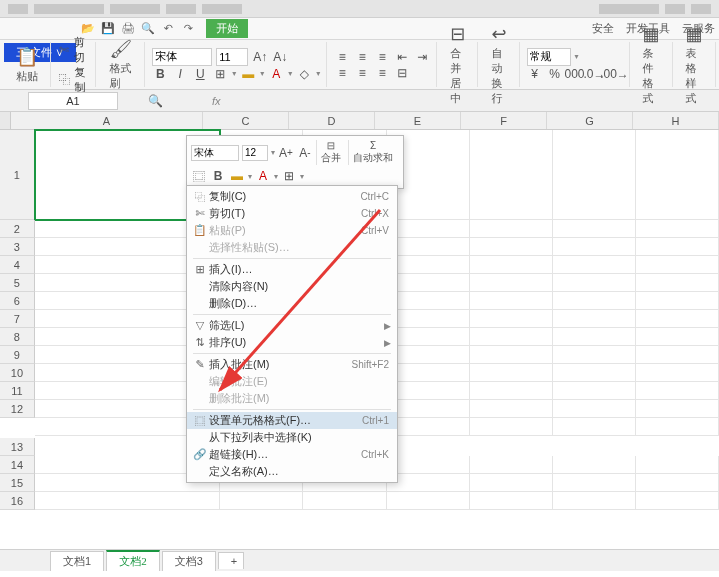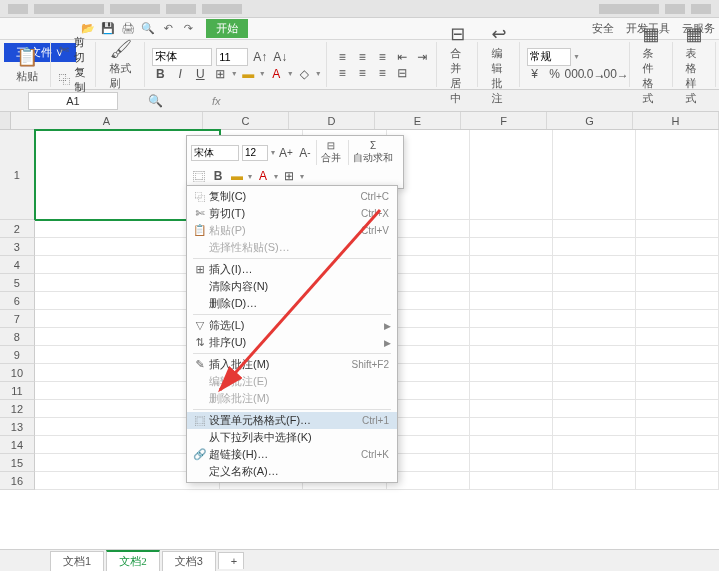--- a/index.html
+++ b/index.html
@@ -173,21 +173,21 @@
   </div>
   <div class="rgroup">
     <div class="rbtn-lg">
         <span class="ico">⊟</span>
         <span>合并居中</span>
       </div>
   </div>
   <div class="rgroup">
     <div class="rbtn-lg">
         <span class="ico">↩</span>
-        <span>编辑批注</span>
+        <span>自动换行</span>
       </div>
   </div>
   <div class="rgroup">
     <div class="rrow">
         <input class="combo-sel" value="常规" style="">
         <span class="caret">▾</span>
       </div>
     <div class="rrow">
       <span class="ricon">¥</span>
       <span class="ricon">%</span>
@@ -347,21 +347,21 @@
         <div class="rowhead" style="height: 18px; line-height: 18px;">12</div>
         <div class="cell" style="width: 192px; height: 18px;"></div>
         <div class="cell" style="width: 86px; height: 18px;"></div>
         <div class="cell" style="width: 86px; height: 18px;"></div>
         <div class="cell" style="width: 86px; height: 18px;"></div>
         <div class="cell" style="width: 86px; height: 18px;"></div>
         <div class="cell" style="width: 86px; height: 18px;"></div>
         <div class="cell" style="width: 86px; height: 18px;"></div>
       </div>
       <div class="row">
-        <div class="rowhead" style="height: 18px; line-height: 18px;">13</div>
+        <div class="rowhead" style="height: 18px; line-height: 18px; margin-top: 20px;">13</div>
         <div class="cell" style="width: 192px; height: 18px;"></div>
         <div class="cell" style="width: 86px; height: 18px;"></div>
         <div class="cell" style="width: 86px; height: 18px;"></div>
         <div class="cell" style="width: 86px; height: 18px;"></div>
         <div class="cell" style="width: 86px; height: 18px;"></div>
         <div class="cell" style="width: 86px; height: 18px;"></div>
         <div class="cell" style="width: 86px; height: 18px;"></div>
       </div>
       <div class="row">
         <div class="rowhead" style="height: 18px; line-height: 18px;">14</div>

